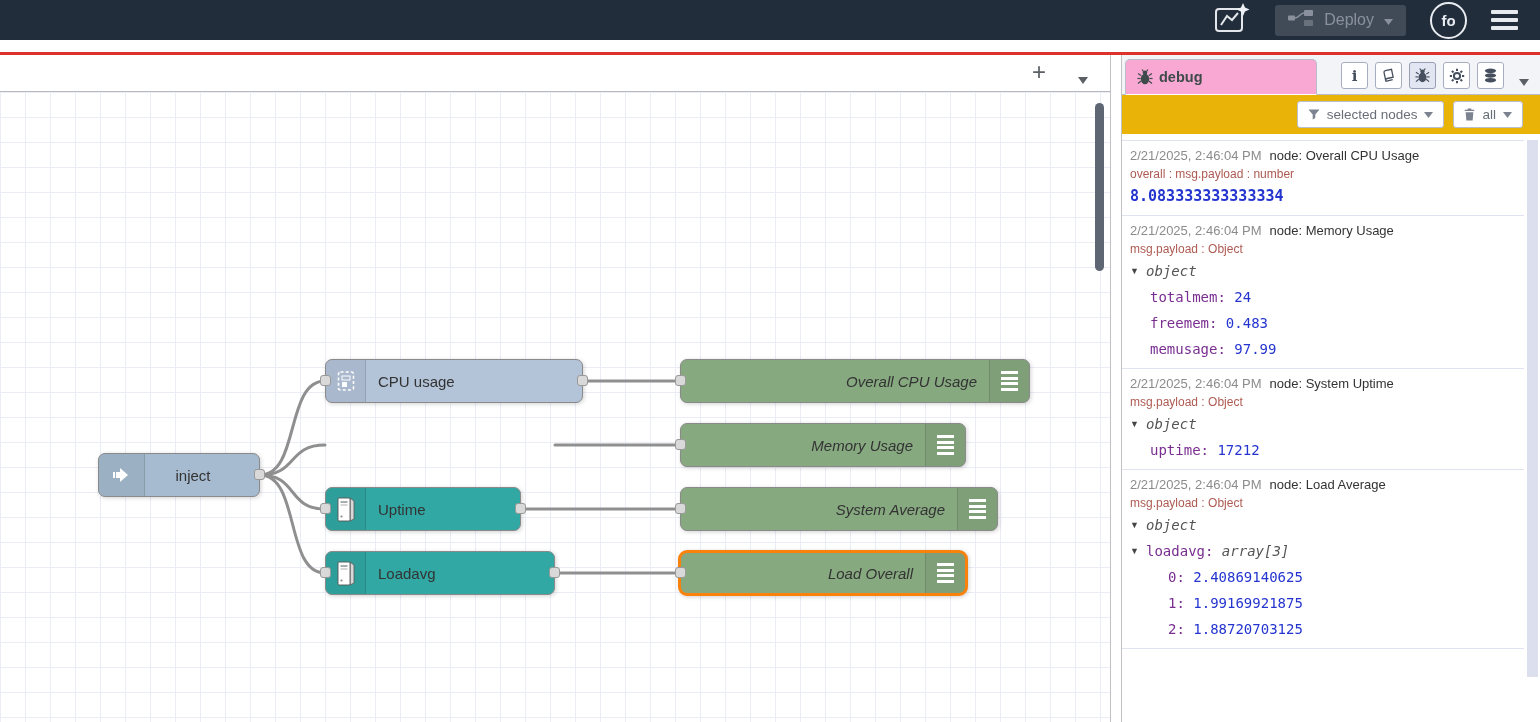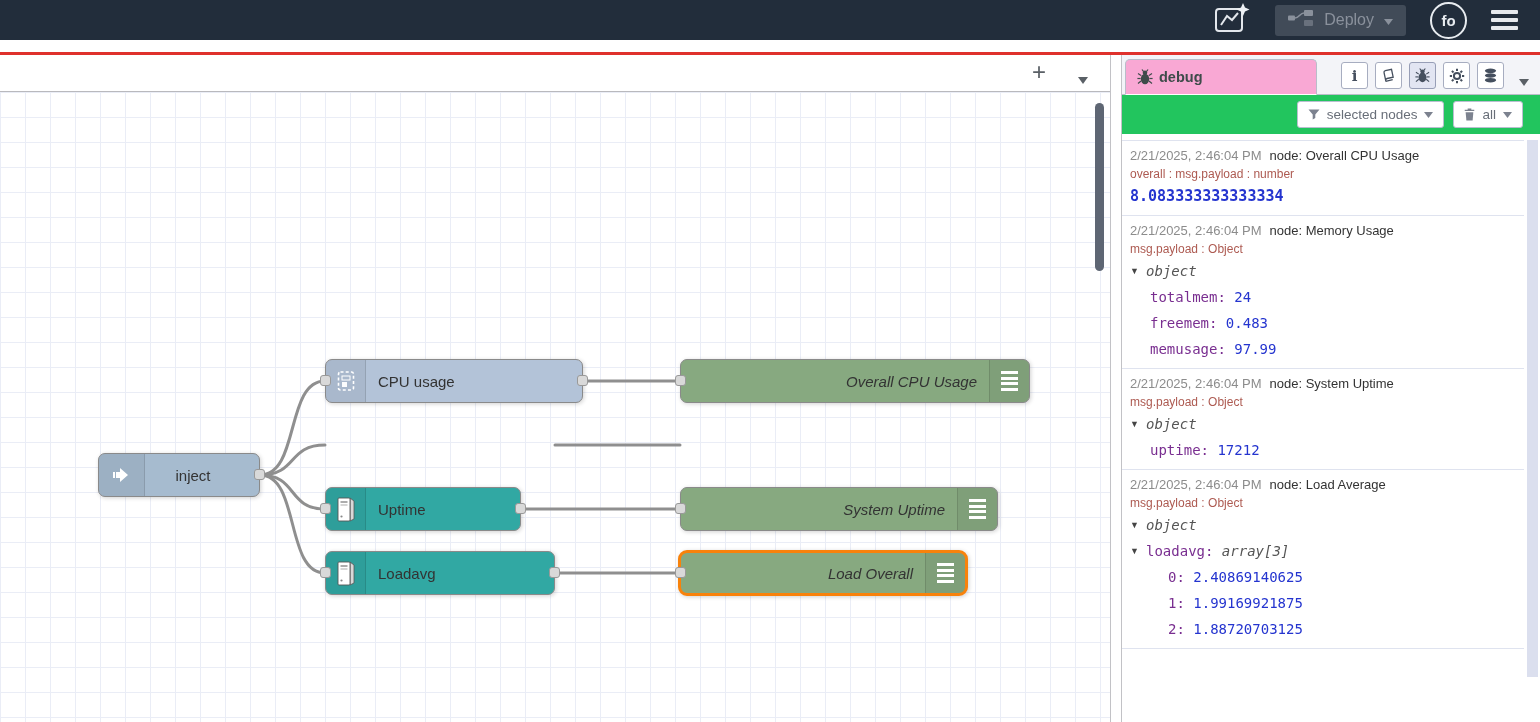--- a/index.html
+++ b/index.html
@@ -84,21 +84,21 @@
     border-radius:5px 5px 0 0; display:flex; align-items:center; gap:6px;
     padding-left:11px; font-size:14.5px; font-weight:bold; color:#3e4b4a; }
   .side-btns { position:absolute; right:36px; top:7px; display:flex; gap:7px; }
   .sbtn { width:27px; height:27px; border:1px solid #a7adc0; border-radius:3px;
     background:#fff; display:flex; align-items:center; justify-content:center;
     font-family:"DejaVu Serif", serif; font-weight:bold; font-size:15px; color:#454f5e; }
   .sbtn.active { background:#e2e5f2; border-color:#979eb6; }
   .side-chevron { position:absolute; right:11px; top:17px; }
 
   .filter-row { position:absolute; top:40px; left:0; right:0; height:39px;
-    background:#22c55e; display:flex; align-items:center; justify-content:flex-end;
+    background:#eab308; display:flex; align-items:center; justify-content:flex-end;
     gap:9px; padding-right:17px; }
   .fbtn { height:27px; background:#fff; border:1px solid #b9bfd0; border-radius:3px;
     color:#686e78; font-size:13.5px; display:flex; align-items:center; gap:7px;
     padding:0 10px; }
 
   .messages { position:absolute; top:85px; left:0; width:402px; }
   .msg { background:#fff; border-bottom:1px solid #dfe3ef; padding:5px 6px 6px 8px; }
   .msg:first-child { border-top:1px solid #dfe3ef; }
   .msg-head { font-size:13px; line-height:19px; white-space:nowrap; }
   .ts { color:var(--timestamp); }
@@ -244,34 +244,49 @@
             <div></div>
             <div></div>
             <div></div>
             <div></div>
           </div>
       </div>
       <div class="nlabel r">Overall CPU Usage</div>
       <div class="port in"></div>
     </div>
 
+    <div class="node green" style="left:680px;top:331px;width:286px;">
+      <div class="side-tab right">
+        <div class="inner"></div>
+      </div>
+      <div class="icon-box right">
+        <div class="dbg-bars">
+            <div></div>
+            <div></div>
+            <div></div>
+            <div></div>
+          </div>
+      </div>
+      <div class="nlabel r">Memory Usage</div>
+      <div class="port in"></div>
+    </div>
 
     <div class="node green" style="left:680px;top:395px;width:318px;">
       <div class="side-tab right">
         <div class="inner"></div>
       </div>
       <div class="icon-box right">
         <div class="dbg-bars">
             <div></div>
             <div></div>
             <div></div>
             <div></div>
           </div>
       </div>
-      <div class="nlabel r">System Uptime</div>
+      <div class="nlabel r">System Average</div>
       <div class="port in"></div>
     </div>
 
     <div class="node green selected" style="left:678px;top:458px;width:290px;height:46px;">
       <div class="side-tab right">
         <div class="inner"></div>
       </div>
       <div class="icon-box right">
         <div class="dbg-bars">
             <div></div>

